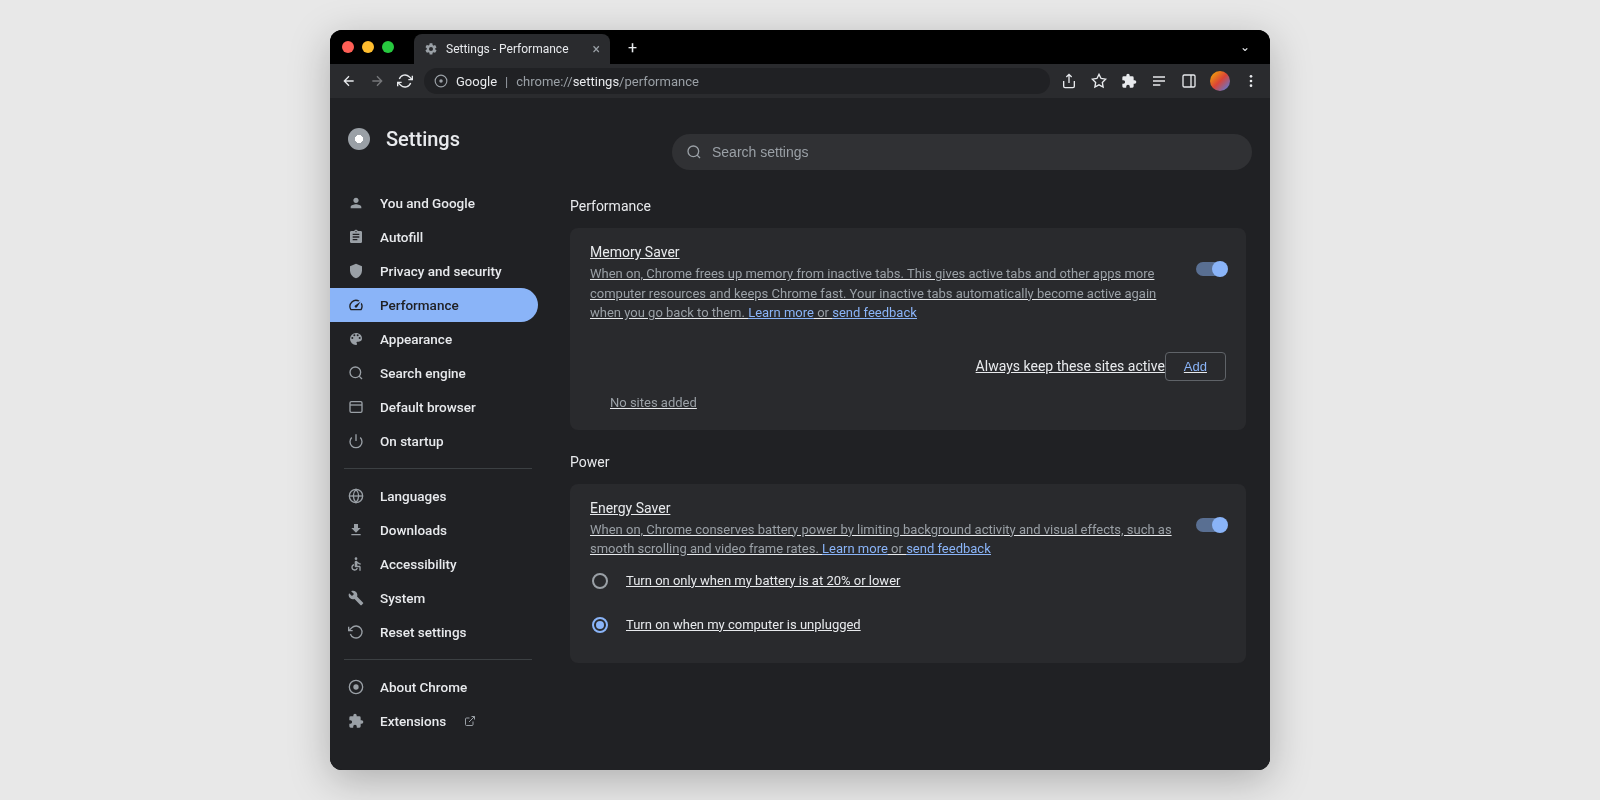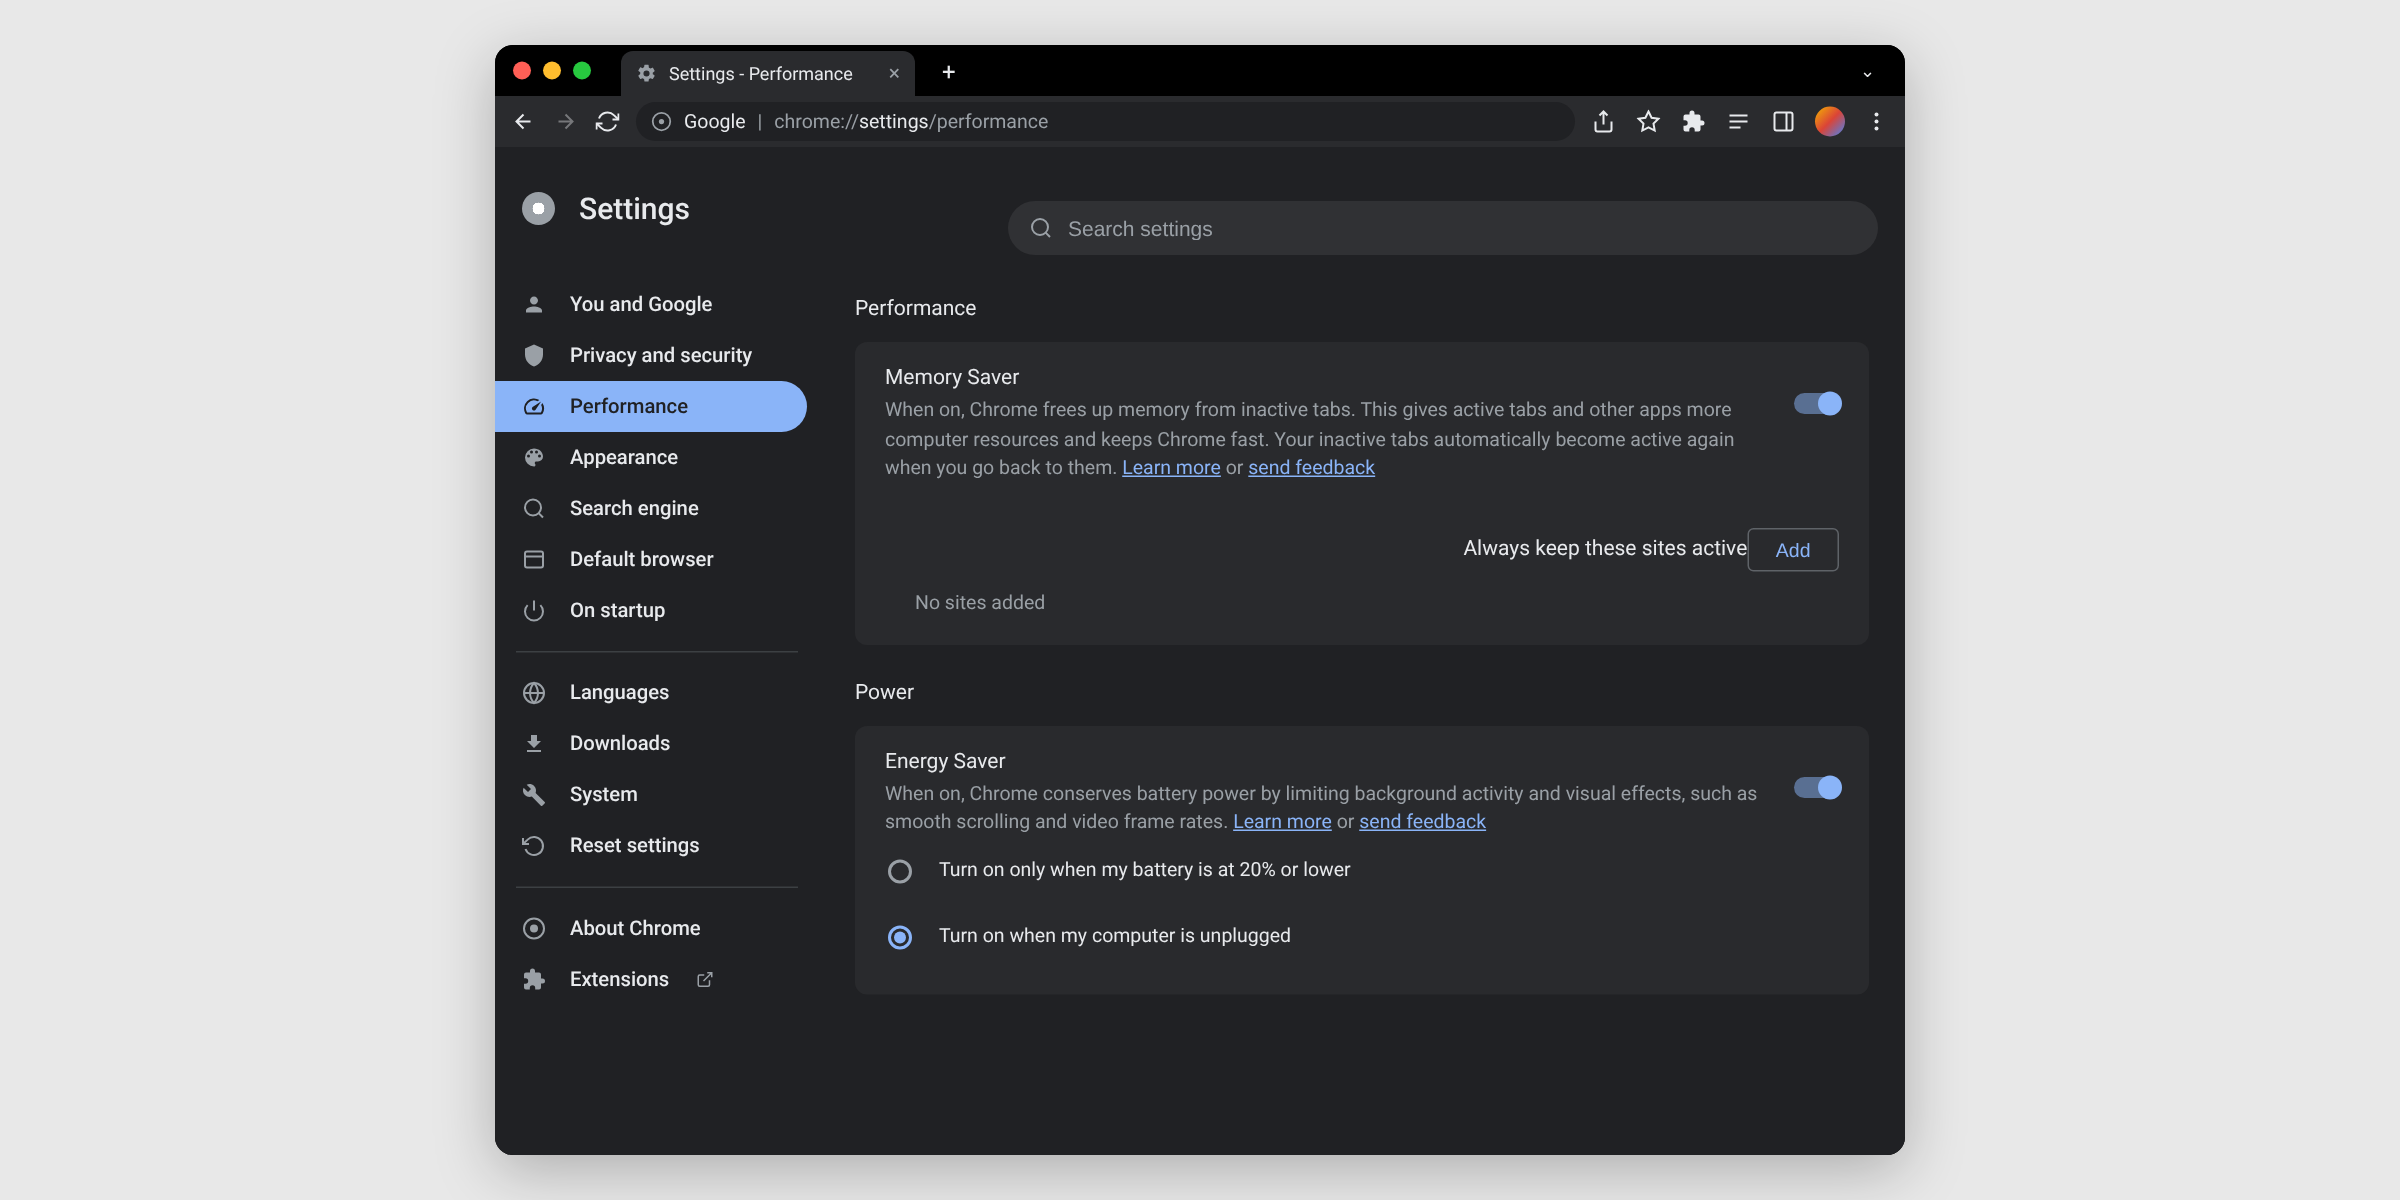--- a/index.html
+++ b/index.html
@@ -165,20 +165,21 @@
     font-size: 14px;
     color: #e8eaed;
     margin: 4px 0 14px 0;
     font-weight: 400;
   }
   .card {
     background: #292a2d;
     border-radius: 8px;
     padding: 16px 20px;
     margin-bottom: 24px;
+    text-decoration: underline;
   }
   .toggle-row {
     display: flex;
     gap: 20px;
     align-items: flex-start;
   }
   .toggle-text { flex: 1; }
   .toggle-title {
     font-size: 14px;
     color: #e8eaed;
@@ -378,20 +379,28 @@
           <span class="side-icon">
               <svg width="16" height="16" viewBox="0 0 24 24" fill="currentColor">
                 <path d="M12 12c2.21 0 4-1.79 4-4s-1.79-4-4-4-4 1.79-4 4 1.79 4 4 4zm0 2c-2.67 0-8 1.34-8 4v2h16v-2c0-2.66-5.33-4-8-4z"></path>
               </svg>
             </span>
           <span>You and Google</span>
         </div>
         <div class="side-item">
           <span class="side-icon">
               <svg width="16" height="16" viewBox="0 0 24 24" fill="currentColor">
+                <path d="M19 3h-4.18C14.4 1.84 13.3 1 12 1s-2.4.84-2.82 2H5a2 2 0 0 0-2 2v14a2 2 0 0 0 2 2h14a2 2 0 0 0 2-2V5a2 2 0 0 0-2-2zm-7 0a1 1 0 1 1 0 2 1 1 0 0 1 0-2zm2 14H7v-2h7v2zm3-4H7v-2h10v2zm0-4H7V7h10v2z"></path>
+              </svg>
+            </span>
+          <span>Autofill</span>
+        </div>
+        <div class="side-item">
+          <span class="side-icon">
+              <svg width="16" height="16" viewBox="0 0 24 24" fill="currentColor">
                 <path d="M12 1L3 5v6c0 5.55 3.84 10.74 9 12 5.16-1.26 9-6.45 9-12V5l-9-4z"></path>
               </svg>
             </span>
           <span>Privacy and security</span>
         </div>
         <div class="side-item active">
           <span class="side-icon">
               <svg width="16" height="16" viewBox="0 0 24 24" fill="currentColor">
                 <path d="M20.38 8.57l-1.23 1.85a8 8 0 0 1-.22 7.58H5.07A8 8 0 0 1 15.58 6.85l1.85-1.23A10 10 0 0 0 3.35 19a2 2 0 0 0 1.72 1h13.85a2 2 0 0 0 1.74-1 10 10 0 0 0-.27-10.44zM10.59 15.41a2 2 0 0 0 2.83 0l5.66-8.49-8.49 5.66a2 2 0 0 0 0 2.83z"></path>
               </svg>
@@ -445,20 +454,29 @@
             </span>
           <span>Languages</span>
         </div>
         <div class="side-item">
           <span class="side-icon">
               <svg width="16" height="16" viewBox="0 0 24 24" fill="currentColor">
                 <path d="M19 9h-4V3H9v6H5l7 7 7-7zM5 18v2h14v-2H5z"></path>
               </svg>
             </span>
           <span>Downloads</span>
+        </div>
+        <div class="side-item">
+          <span class="side-icon">
+              <svg width="16" height="16" viewBox="0 0 24 24" fill="currentColor">
+                <circle cx="12" cy="4" r="2"></circle>
+                <path d="M19 13v-2c-1.54.02-3.09-.75-4.07-1.83l-1.29-1.43c-.17-.19-.38-.34-.61-.45-.01 0-.01-.01-.02-.01H13c-.35-.2-.75-.3-1.19-.26C10.76 7.11 10 8.04 10 9.09V15c0 1.1.9 2 2 2h5v5h2v-5.5c0-1.1-.9-2-2-2h-3v-3.45c1.29 1.07 3.25 1.94 5 1.95zm-9 7c-1.66 0-3-1.34-3-3 0-1.31.84-2.41 2-2.83V12.1a5 5 0 1 0 5.9 5.9h-2.07c-.41 1.16-1.52 2-2.83 2z"></path>
+              </svg>
+            </span>
+          <span>Accessibility</span>
         </div>
         <div class="side-item">
           <span class="side-icon">
               <svg width="16" height="16" viewBox="0 0 24 24" fill="currentColor">
                 <path d="M22.7 19l-9.1-9.1c.9-2.3.4-5-1.5-6.9-2-2-5-2.4-7.4-1.3L9 6 6 9 1.6 4.7C.4 7.1.9 10.1 2.9 12.1c1.9 1.9 4.6 2.4 6.9 1.5l9.1 9.1c.4.4 1 .4 1.4 0l2.3-2.3c.5-.4.5-1.1.1-1.4z"></path>
               </svg>
             </span>
           <span>System</span>
         </div>
         <div class="side-item">

